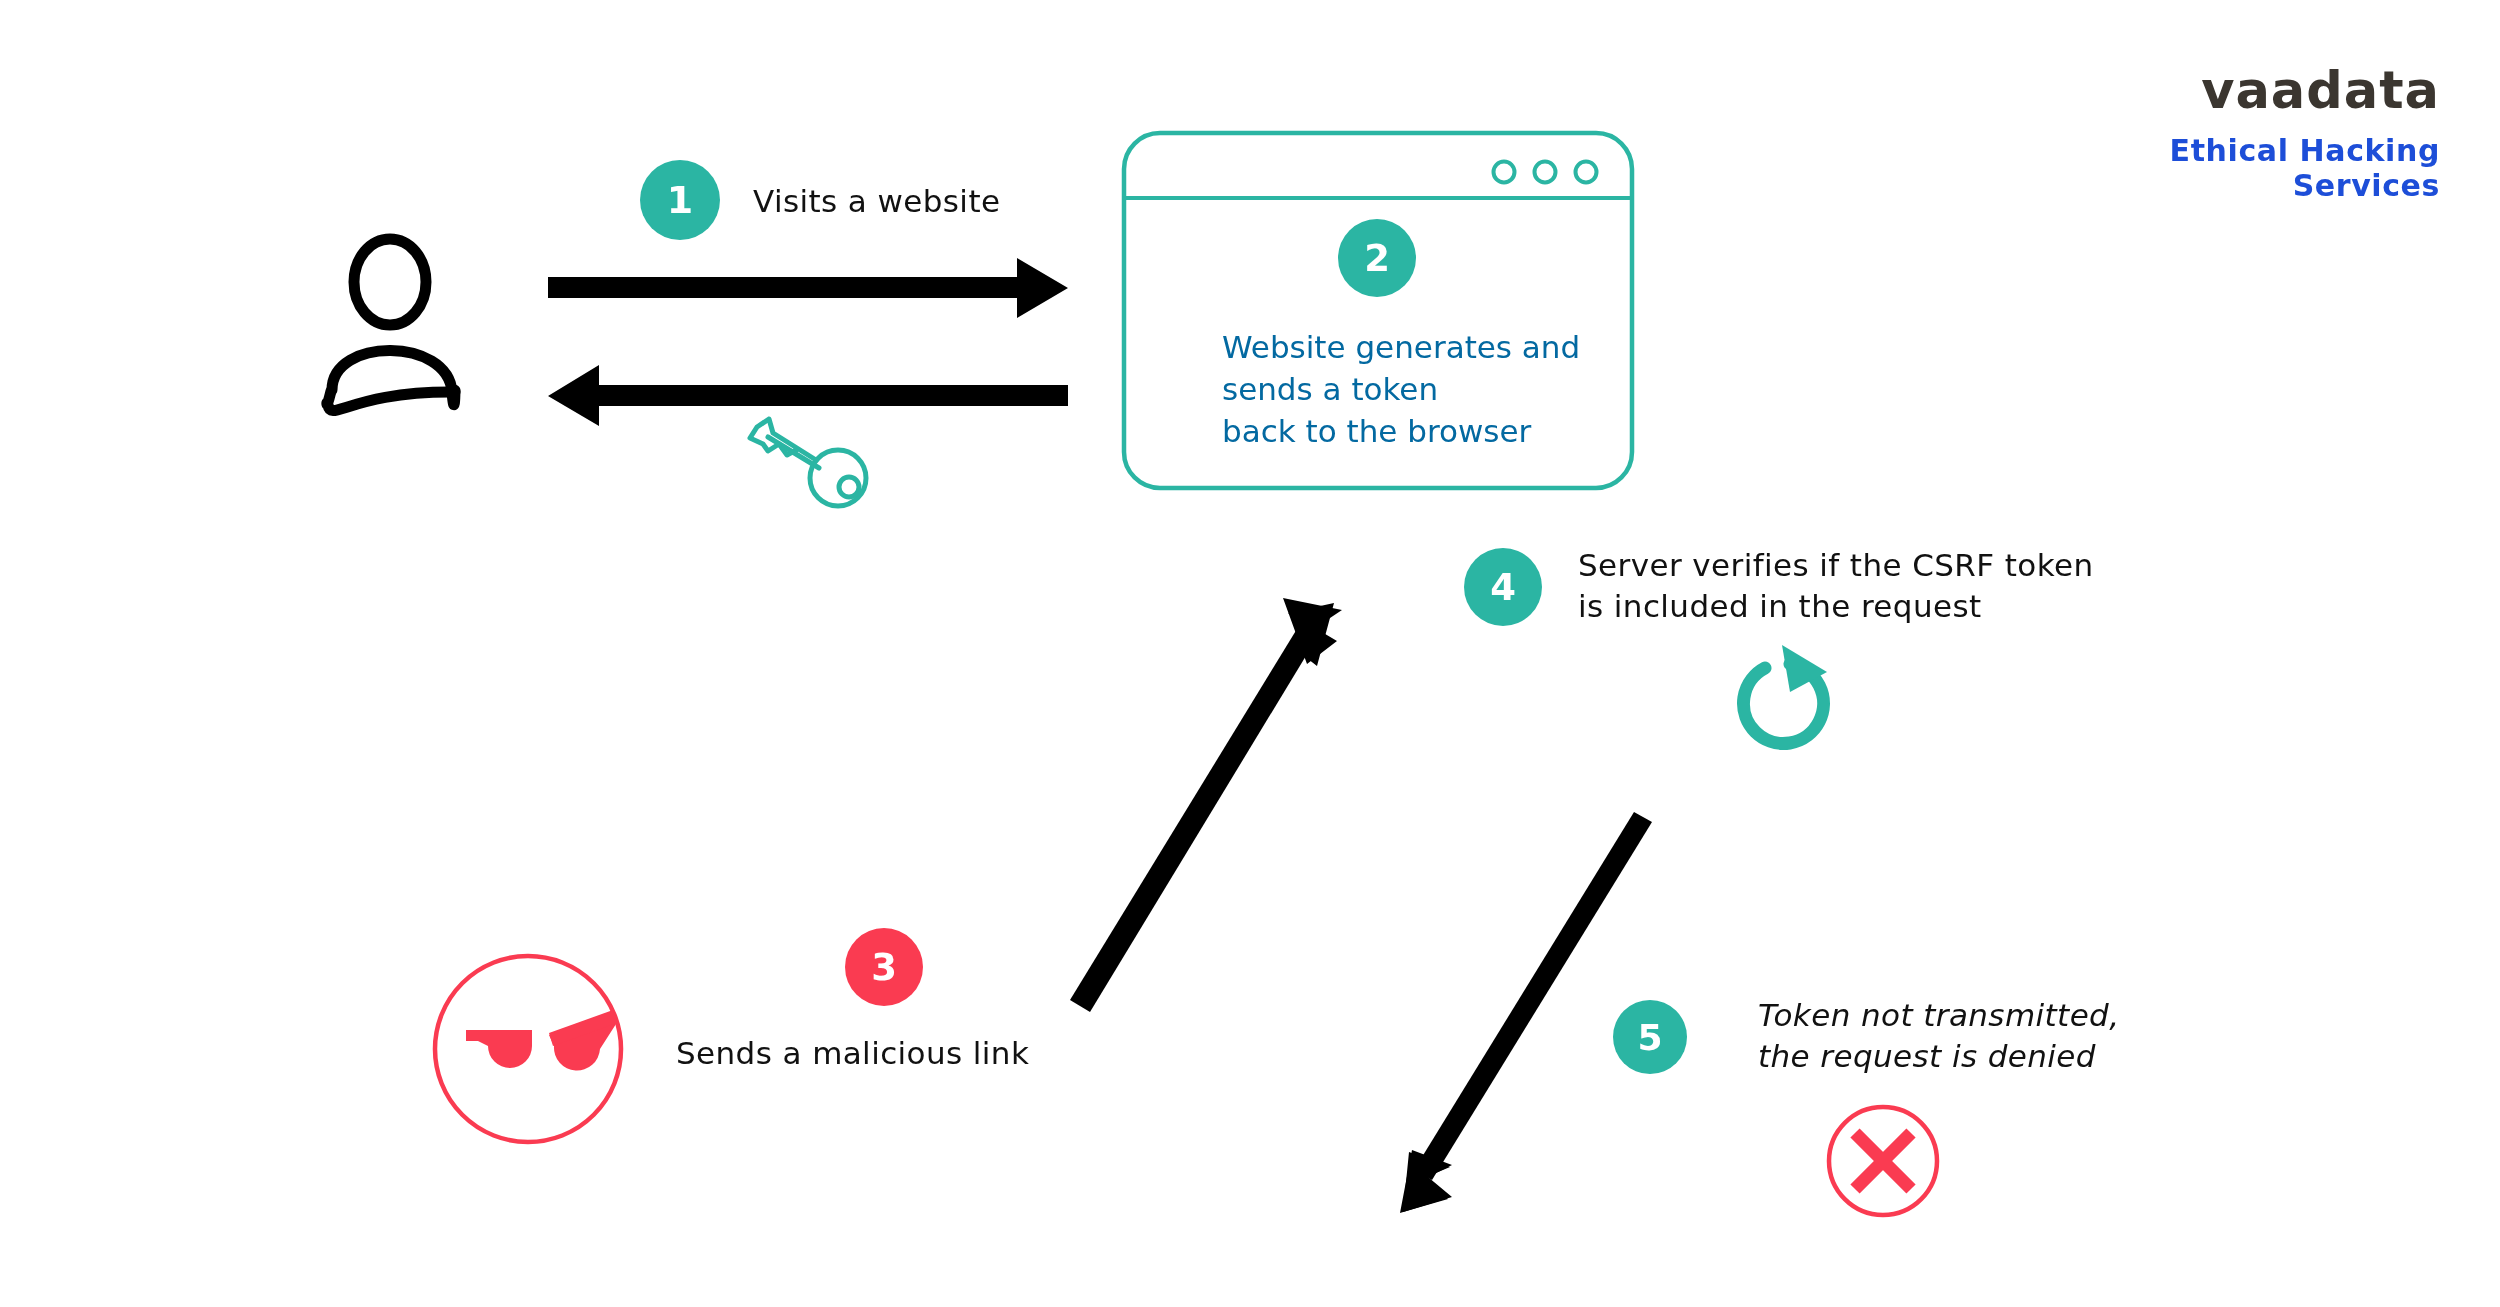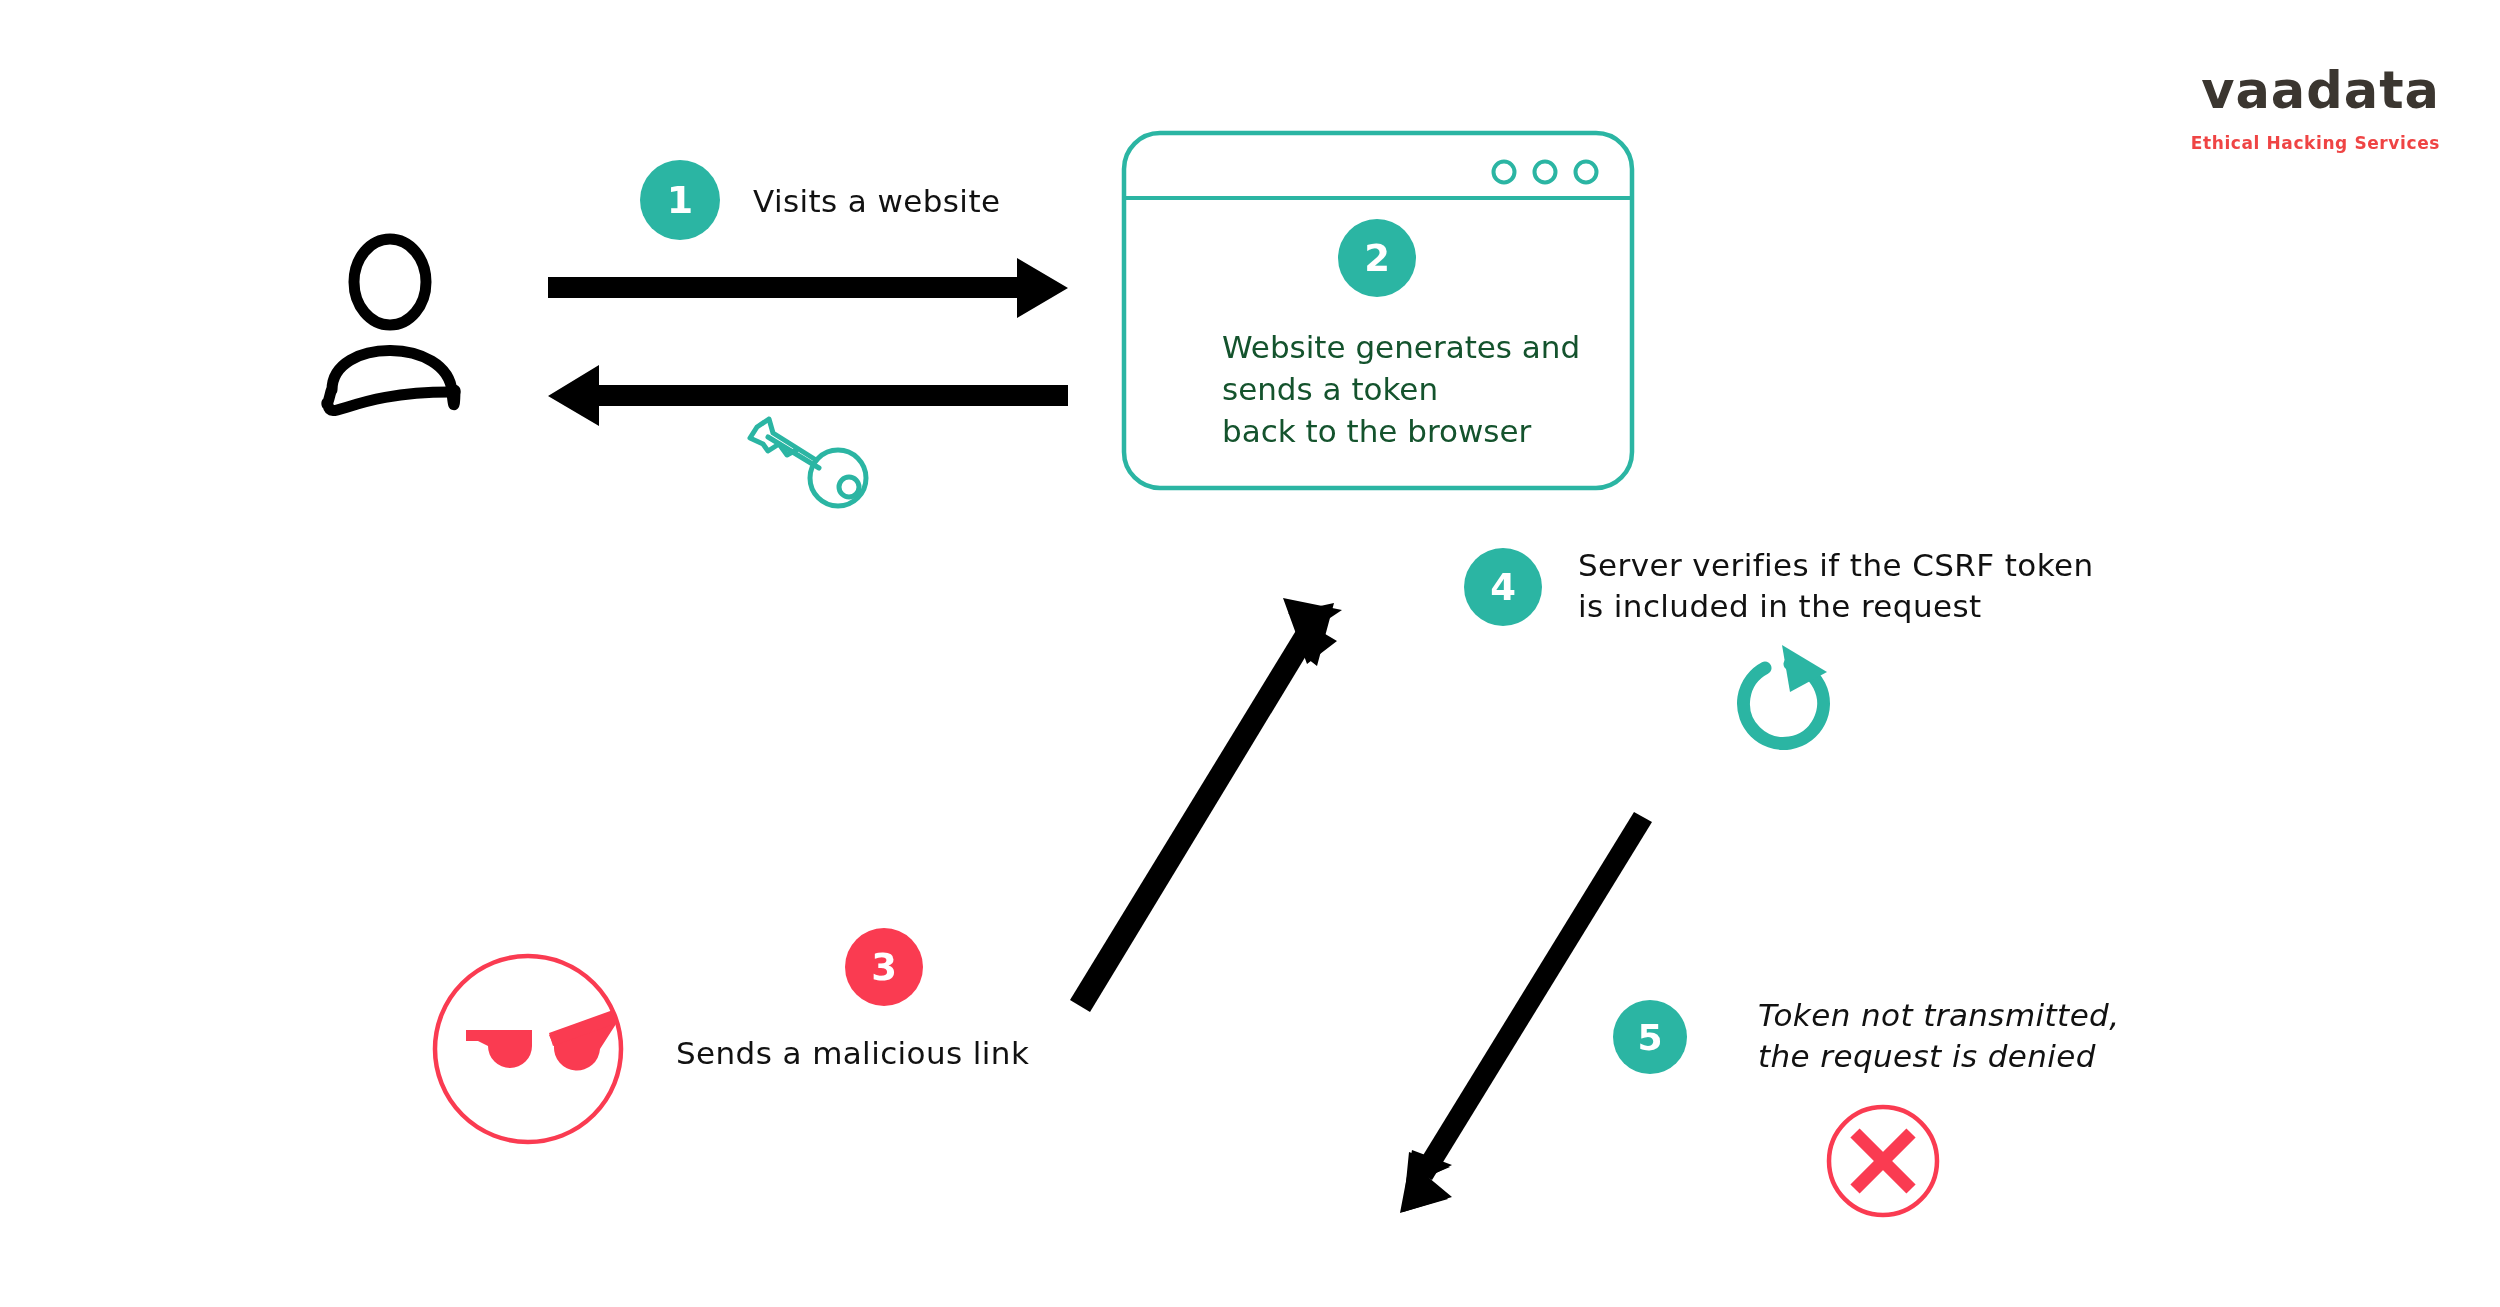--- a/index.html
+++ b/index.html
@@ -12,24 +12,24 @@
          justify-content:center;color:#ffffff;font-weight:bold;}
   .badge.teal{background:#2bb5a3;}
   .badge.red{background:#fa3b51;}
 
   .step-text{position:absolute;color:#111111;font-size:31px;line-height:41px;
              letter-spacing:.4px;white-space:pre-line;}
 
   .logo{position:absolute;}
   .logo-word{font-size:51px;font-weight:bold;color:#3b3630;letter-spacing:1px;
              line-height:72px;text-align:right;}
-  .logo-tag{font-size:17px;font-weight:bold;color:#ef4444;letter-spacing:.6px;
+  .logo-tag{font-size:30px;font-weight:bold;color:#1d4ed8;letter-spacing:.6px;
             text-align:right;margin-top:6px;}
 
-  .win-text{position:absolute;color:#14532d;font-size:31px;line-height:42px;
+  .win-text{position:absolute;color:#0369a1;font-size:31px;line-height:42px;
             white-space:pre-line;}
 </style>
 </head>
 <body>
 
 <div class="stage">
 
   <svg class="layer" viewBox="0 0 2500 1307">
 
     <g fill="none" stroke="#000000" stroke-width="11" stroke-linecap="round" stroke-linejoin="round">

